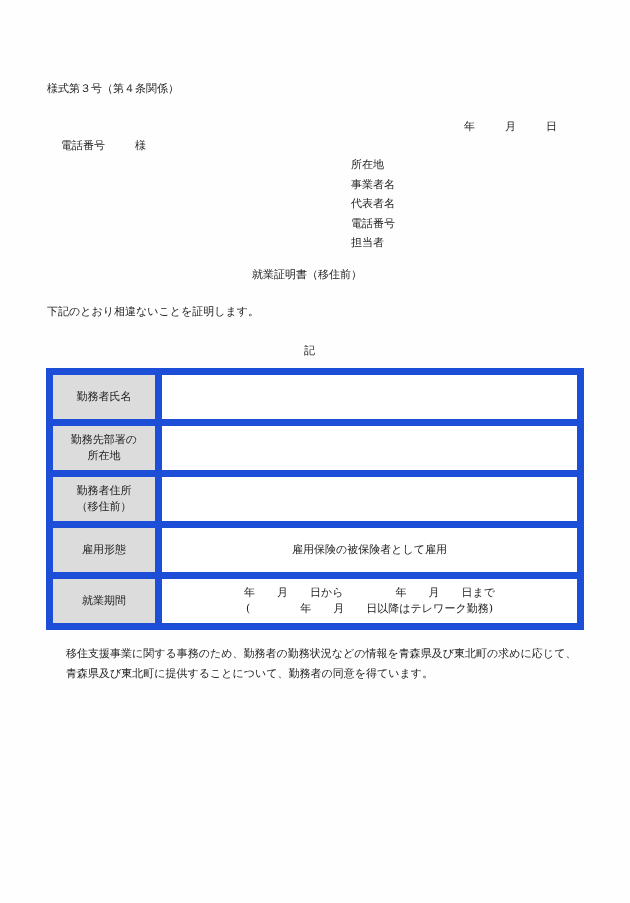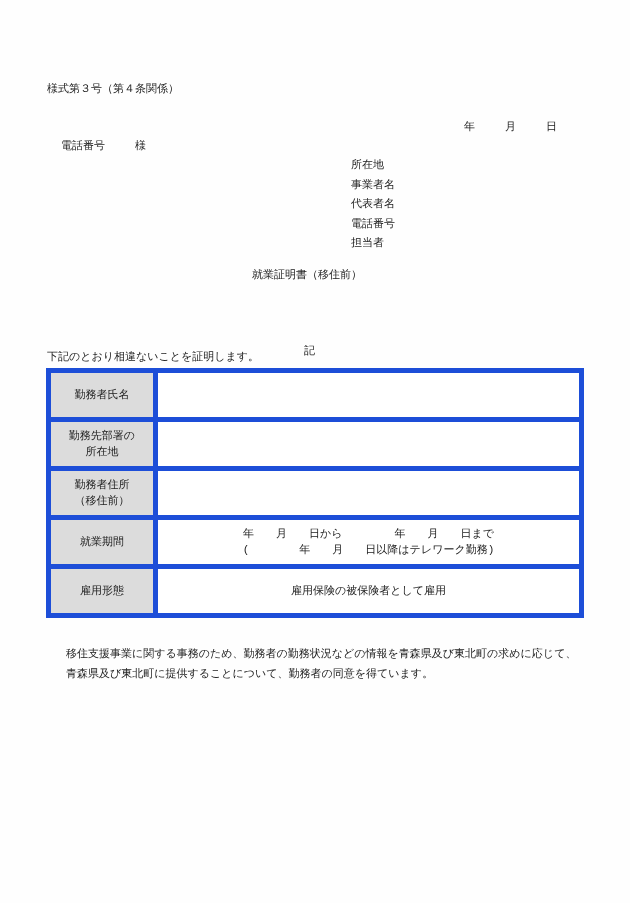--- a/index.html
+++ b/index.html
@@ -9,29 +9,29 @@
       color: #222; font-size: 11px;
     }
     .abs { position: absolute; white-space: nowrap; }
     .form-no { left: 47px; top: 81px; text-align: right; }
     .date { left: 464px; top: 119px; }
     .date span { display: inline-block; }
     .addressee { left: 61px; top: 138px; }
     .addressee .sama { margin-left: 30px; }
     .sender { left: 351px; top: 155px; line-height: 19.5px; }
     .title { left: 252px; top: 267px; }
-    .intro { left: 47px; top: 304px; margin-top: 45px; }
+    .intro { left: 47px; top: 304px; }
     .ki { left: 304px; top: 343px; }
     table.grid {
       position: absolute; left: 46px; top: 368px;
       width: 538px; border-collapse: collapse;
     }
     table.grid td {
-      border: 5px solid #1d4ed8; height: 44px; padding: 0;
-      text-align: center; vertical-align: middle; line-height: 16px; font-family: Liberation Mono, monospace;
+      border: 7px solid #1d4ed8; height: 44px; padding: 0;
+      text-align: center; vertical-align: middle; line-height: 16px;
     }
     table.grid td.lbl { width: 102px; background: #dcdcdc; }
     table.grid td.val { background: #ffffff; }
     .period-line span { display: inline-block; }
     .note { left: 47px; top: 644px; line-height: 20px; margin-left: 19px; }
   </style>
 </head>
 <body>
 
 <div class="abs form-no">様式第３号（第４条関係）</div>
@@ -70,33 +70,33 @@
     <td class="val"></td>
   </tr>
   <tr>
     <td class="lbl">
       <div>勤務者住所</div>
       <div>（移住前）</div>
     </td>
     <td class="val"></td>
   </tr>
   <tr>
+    <td class="lbl"><span>雇用形態</span></td>
+    <td class="val">雇用保険の被保険者として雇用</td>
+  </tr>
+  <tr>
     <td class="lbl"><span>就業期間</span></td>
     <td class="val">
       <div class="period-line">
         <span>年</span><span style="width:22px"></span><span>月</span><span style="width:22px"></span><span>日から</span><span style="width:52px"></span><span>年</span><span style="width:22px"></span><span>月</span><span style="width:22px"></span><span>日まで</span>
       </div>
       <div class="period-line">
         <span>(</span><span style="width:50px"></span><span>年</span><span style="width:22px"></span><span>月</span><span style="width:22px"></span><span>日以降はテレワーク勤務)</span>
       </div>
     </td>
   </tr>
-  <tr>
-    <td class="lbl"><span>雇用形態</span></td>
-    <td class="val">雇用保険の被保険者として雇用</td>
-  </tr>
 </tbody>
   </table>
 
 <div class="abs note">
   <div>移住支援事業に関する事務のため、勤務者の勤務状況などの情報を青森県及び東北町の求めに応じて、</div>
   <div>青森県及び東北町に提供することについて、勤務者の同意を得ています。</div>
 </div>
 
 </body></html>

